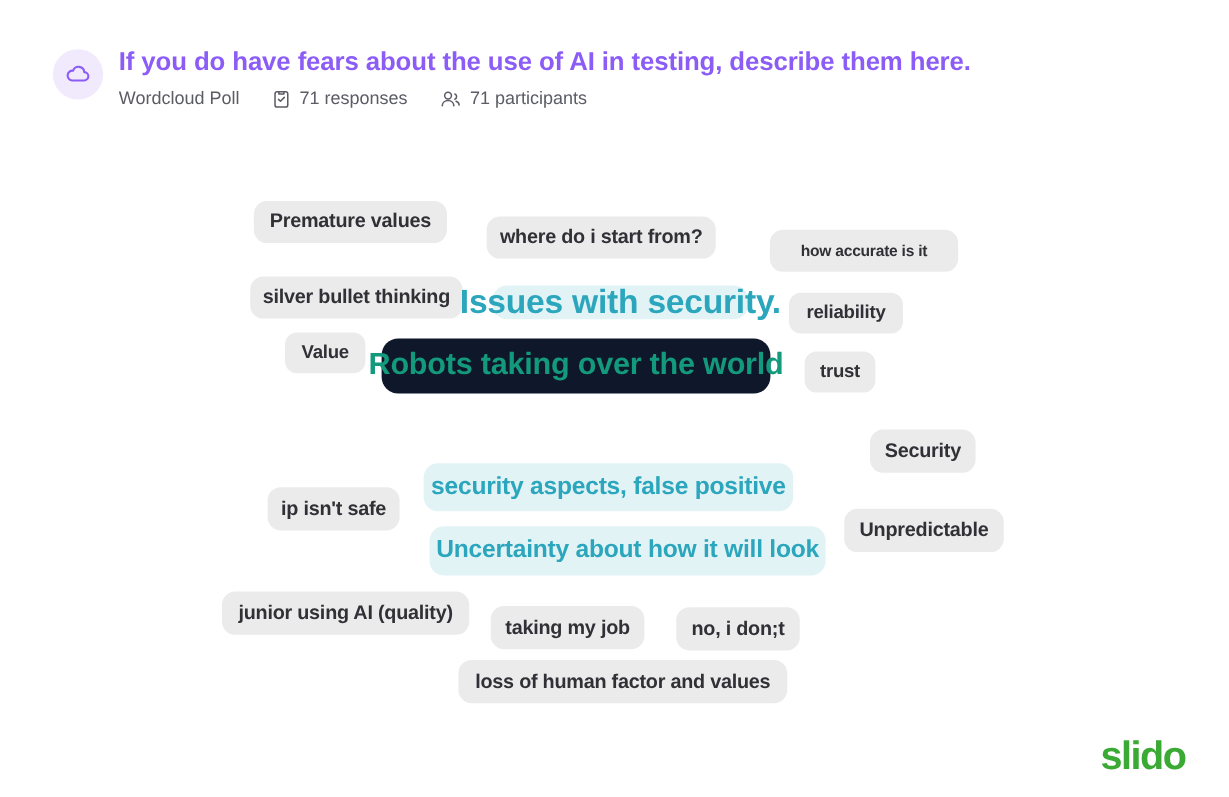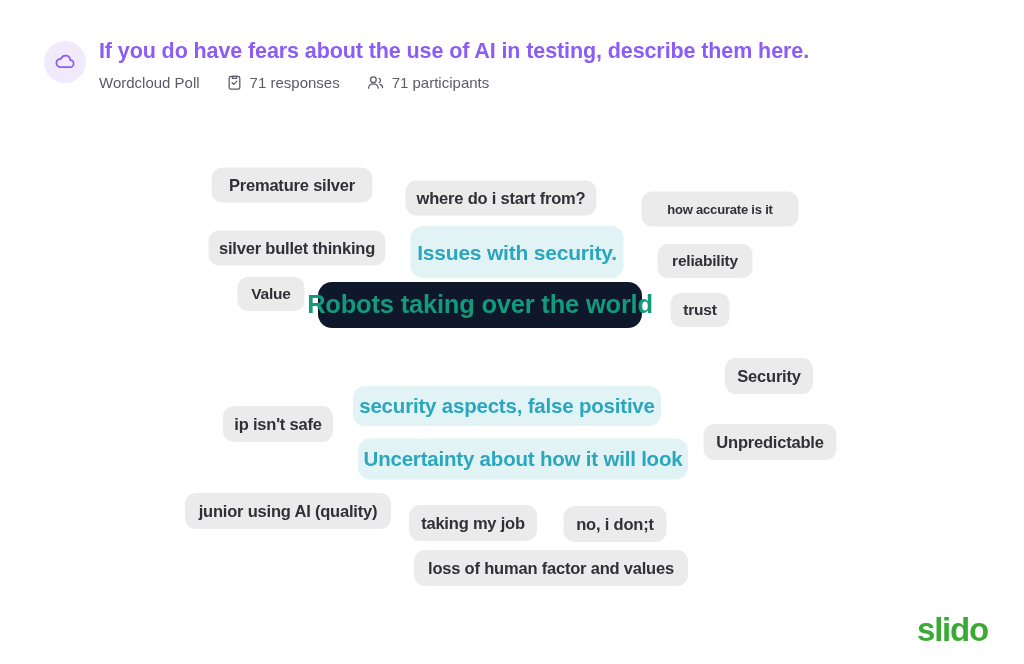--- a/index.html
+++ b/index.html
@@ -157,35 +157,35 @@
             </svg>
           </span>
           <span>71 participants</span>
         </div>
 
       </div>
     </div>
   </div>
 
   <div id="wordcloud">
-      <div class="word-pill c-gray" style="left: 292px; top: 185px; width: 161px; height: 35px; font-size: 16.5px; border-radius: 11px;">Premature silver</div>
+      <div class="word-pill c-gray" style="left: 292px; top: 185px; width: 161px; height: 35px; font-size: 16.5px; border-radius: 11px;">Premature values</div>
       <div class="word-pill c-gray" style="left: 501px; top: 198px; width: 191px; height: 35px; font-size: 16.5px; border-radius: 11px;">where do i start from?</div>
       <div class="word-pill c-gray" style="left: 720px; top: 209px; width: 157px; height: 35px; font-size: 13px; border-radius: 11px;">how accurate is it</div>
       <div class="word-pill c-gray" style="left: 297px; top: 248px; width: 177px; height: 35px; font-size: 16.5px; border-radius: 11px;">silver bullet thinking</div>
-      <div class="word-pill c-teal" style="left: 517px; top: 252px; width: 213px; height: 52px; font-size: 21px; border-radius: 12px;">Issues with security.</div>
+      <div class="word-pill c-teal" style="left: 517px; top: 252px; width: 213px; height: 28px; font-size: 28px; border-radius: 12px;">Issues with security.</div>
       <div class="word-pill c-gray" style="left: 705px; top: 261px; width: 95px; height: 34px; font-size: 15.5px; border-radius: 10px;">reliability</div>
       <div class="word-pill c-gray" style="left: 271px; top: 294px; width: 67px; height: 34px; font-size: 15.5px; border-radius: 10px;">Value</div>
       <div class="word-pill c-green" style="left: 480px; top: 305px; width: 324px; height: 46px; font-size: 25.5px; border-radius: 14px;">Robots taking over the world</div>
       <div class="word-pill c-gray" style="left: 700px; top: 310px; width: 59px; height: 34px; font-size: 15.5px; border-radius: 10px;">trust</div>
       <div class="word-pill c-gray" style="left: 769px; top: 376px; width: 88px; height: 36px; font-size: 16.5px; border-radius: 11px;">Security</div>
       <div class="word-pill c-teal" style="left: 507px; top: 406px; width: 308px; height: 40px; font-size: 20.5px; border-radius: 12px;">security aspects, false positive</div>
       <div class="word-pill c-gray" style="left: 278px; top: 424px; width: 110px; height: 36px; font-size: 16.5px; border-radius: 11px;">ip isn't safe</div>
       <div class="word-pill c-gray" style="left: 770px; top: 442px; width: 133px; height: 36px; font-size: 16.5px; border-radius: 11px;">Unpredictable</div>
       <div class="word-pill c-teal" style="left: 523px; top: 459px; width: 330px; height: 41px; font-size: 20.5px; border-radius: 12px;">Uncertainty about how it will look</div>
       <div class="word-pill c-gray" style="left: 288px; top: 511px; width: 206px; height: 36px; font-size: 16.5px; border-radius: 11px;">junior using AI (quality)</div>
       <div class="word-pill c-gray" style="left: 473px; top: 523px; width: 128px; height: 36px; font-size: 16.5px; border-radius: 11px;">taking my job</div>
       <div class="word-pill c-gray" style="left: 615px; top: 524px; width: 103px; height: 36px; font-size: 16.5px; border-radius: 11px;">no, i don;t</div>
-      <div class="word-pill c-gray" style="left: 519px; top: 568px; width: 274px; height: 36px; font-size: 16.5px; border-radius: 11px; margin-left: 32px;">loss of human factor and values</div>
+      <div class="word-pill c-gray" style="left: 519px; top: 568px; width: 274px; height: 36px; font-size: 16.5px; border-radius: 11px;">loss of human factor and values</div>
     </div>
 
   <div class="slido-logo">slido</div>
 
 </div>
 
 </body></html>

